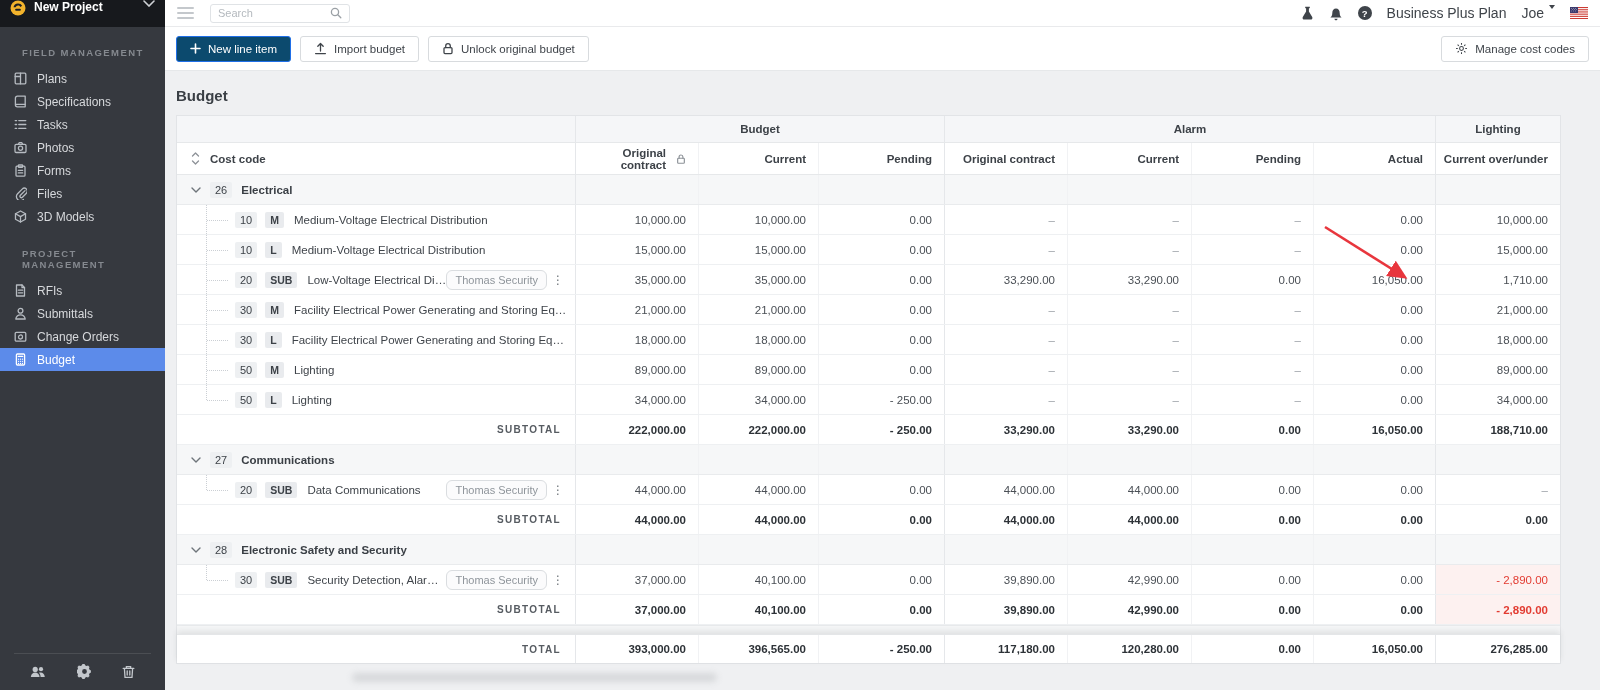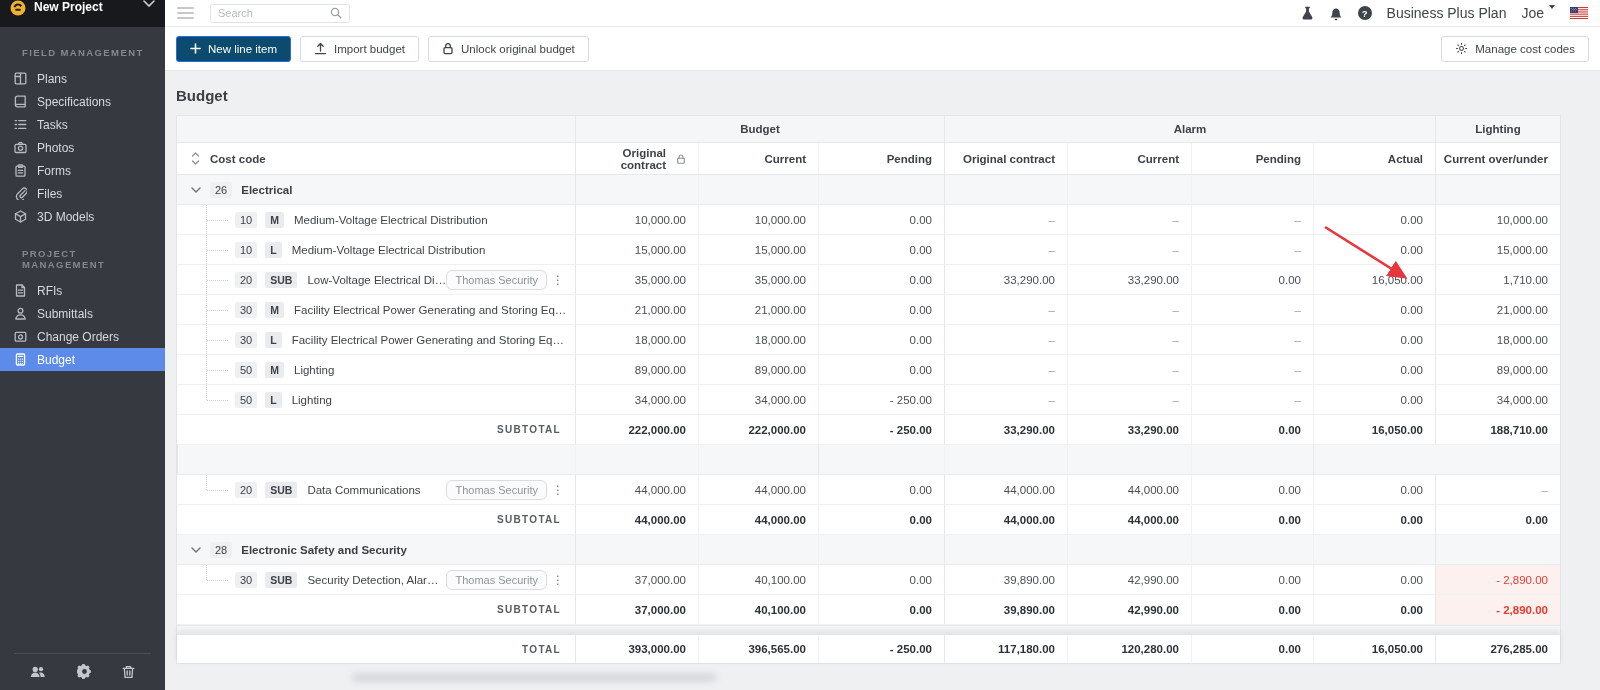--- a/index.html
+++ b/index.html
@@ -650,20 +650,29 @@
                 <span class="value-span">0.00</span>
               </div>
               <div class="cell num lb bold">
                 <span class="value-span">16,050.00</span>
               </div>
               <div class="cell num gb bold">
                 <span class="value-span">188,710.00</span>
               </div>
             </div>
             <div class="grid-row section-row">
+              <div class="cell cc-cell">
+                <span class="sec-chev">
+                  <svg width="10" height="6" viewBox="0 0 10 6" fill="none" stroke="currentColor" stroke-width="1.4" stroke-linecap="round" stroke-linejoin="round">
+                    <path d="M1 1l4 4 4-4"></path>
+                  </svg>
+                </span>
+                <span class="code-badge">27</span>
+                <span class="sec-name">Communications</span>
+              </div>
               <div class="cell num gb"></div>
               <div class="cell num lb"></div>
               <div class="cell num lb"></div>
               <div class="cell num gb"></div>
               <div class="cell num lb"></div>
               <div class="cell num lb"></div>
               <div class="cell num lb"></div>
               <div class="cell num gb"></div>
             </div>
             <div class="grid-row data-row sec-last">

